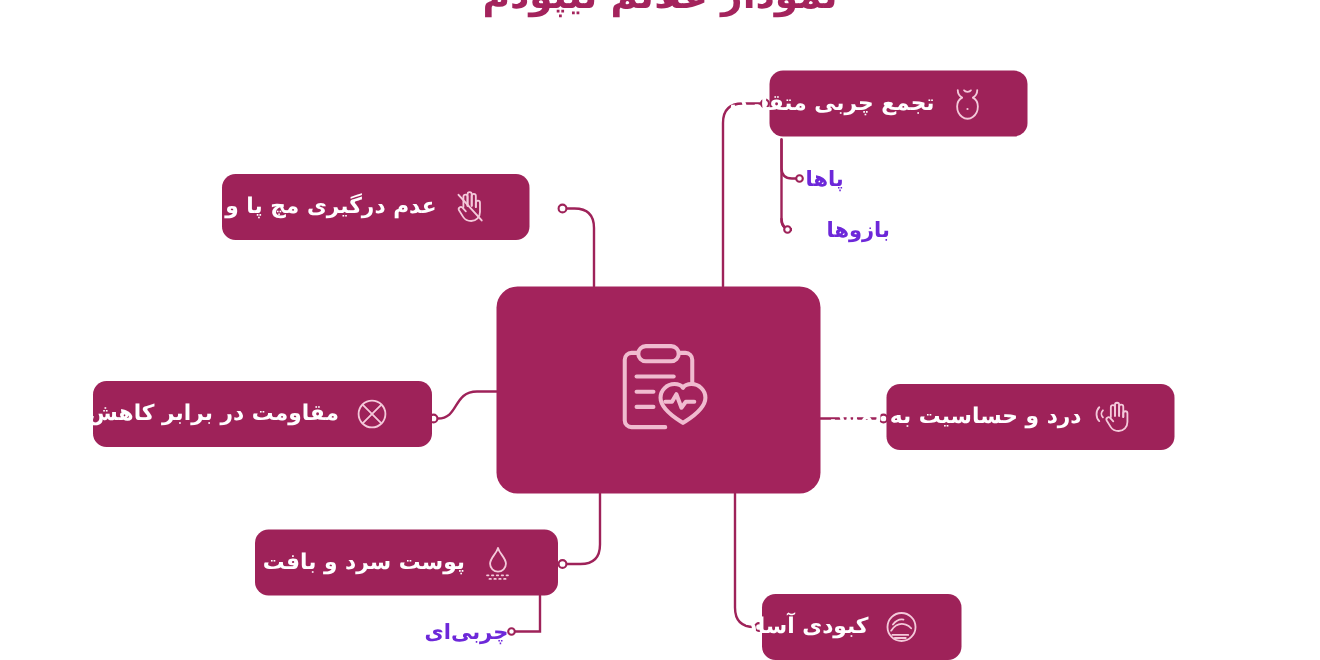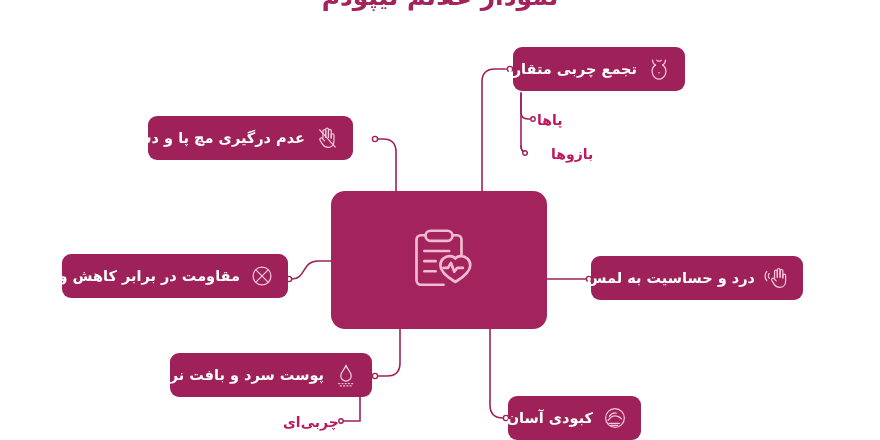--- a/index.html
+++ b/index.html
@@ -64,21 +64,21 @@
   
   .pill {
     position: absolute;
     background: #9E2259;
     border-radius: 9px;
     display: flex;
     flex-direction: row;
     align-items: center;
     justify-content: flex-start;
     gap: 9px;
-    padding: 0 13px;
+    padding: 0 27px;
     box-sizing: border-box;
     height: 44px;
     white-space: nowrap;
   }
   .pill .label {
     color: #ffffff;
     font-size: 14.5px;
     font-weight: bold;
     line-height: 1;
   }
@@ -87,27 +87,27 @@
     height: 26px;
     flex: 0 0 26px;
     display: block;
   }
 
   
   #pill-fat        { left: 513px; top: 47px;  width: 172px; }
   #pill-wrist      { left: 148px; top: 116px; width: 205px; }
   #pill-resist     { left: 62px;  top: 254px; width: 226px; }
   #pill-skin       { left: 170px; top: 353px; width: 202px; }
-  #pill-pain       { left: 591px; top: 256px; width: 212px; }
+  #pill-pain       { left: 591px; top: 256px; width: 192px; }
   #pill-bruise     { left: 508px; top: 396px; width: 133px; }
 
   
   .subnode {
     position: absolute;
-    color: #be185d;
+    color: #6d28d9;
     font-size: 14px;
     font-weight: bold;
     white-space: nowrap;
     line-height: 1;
   }
   #sub-legs   { left: 537px; top: 113px; }
   #sub-arms   { left: 529px; top: 147px; margin-left: 22px; }
   #sub-nodular{ left: 283px; top: 415px; }
 </style>
 </head>

